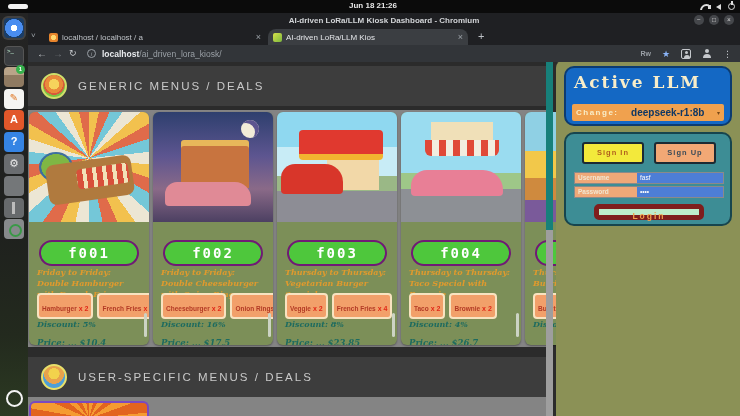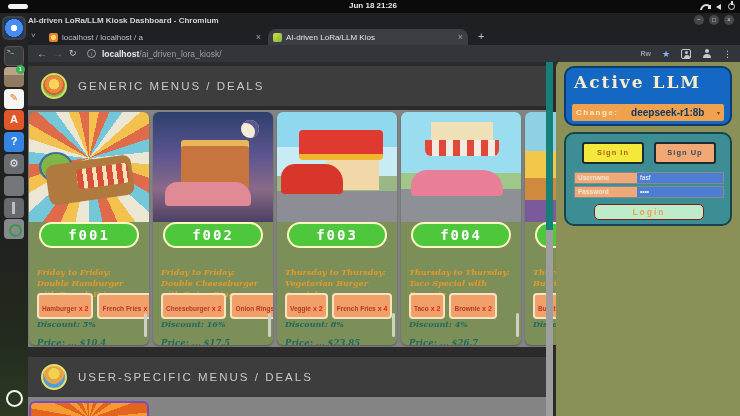--- a/index.html
+++ b/index.html
@@ -34,21 +34,21 @@
   .ic-box{top:163px;background:#8a8d90;opacity:.8;}
   .ic-usb{top:185px;background:#74777a;opacity:.85;}
   .ic-usb::before{content:"";position:absolute;left:8px;top:4px;width:3px;height:12px;background:#d8d8d8;}
   .ic-soft{top:206px;background:#9a9da0;opacity:.85;}
   .ic-soft::before{content:"";position:absolute;left:5px;top:5px;width:9px;height:9px;border:2px solid #3fae4f;border-radius:50%;}
   .ic-ubuntu{top:375px;background:transparent;}
   .ic-ubuntu::before{content:"";position:absolute;left:2px;top:2px;width:13px;height:13px;border:2.5px solid #f4f4f4;border-radius:50%;}
 
   
   .titlebar{position:absolute;left:28px;top:13px;width:712px;height:14px;background:#1f2023;z-index:50;}
-  .wtitle{position:absolute;left:0;right:0;top:3px;color:#d2d4d7;font-size:8px;font-weight:bold;}
+  .wtitle{position:absolute;left:0;right:0;top:3px;text-align:center;color:#d2d4d7;font-size:8px;font-weight:bold;}
   .wctrls{position:absolute;right:6px;top:2px;display:flex;gap:5px;}
   .wc{width:10px;height:10px;border-radius:50%;background:#45474b;color:#d8d8d8;font-size:6.5px;line-height:10px;text-align:center;}
 
   .tabstrip{position:absolute;left:28px;top:27px;width:712px;height:18px;background:#1f2023;z-index:50;}
   .tabsearch{position:absolute;left:3px;top:4px;color:#9aa0a6;font-size:8px;}
   .tab{position:absolute;top:2px;height:16px;display:flex;align-items:center;padding:0 5px;overflow:hidden;}
   .tab1{left:16px;width:222px;}
   .tab2{left:240px;width:200px;background:#3b3e42;border-radius:8px 8px 0 0;}
   .fav{width:9px;height:9px;border-radius:2px;margin-right:4px;flex:0 0 auto;}
   .fav1{background:radial-gradient(circle at 50% 50%,#ffd76e 0 40%,#e8852c 45% 100%);}
@@ -101,21 +101,21 @@
   .art2 .car{position:absolute;left:12px;top:70px;width:86px;height:24px;background:#e08a96;border-radius:12px 16px 4px 4px;}
   .art3{background:linear-gradient(180deg,#8fd8f0 0 32%,#c8ecf6 32% 58%,#9ab886 58% 72%,#8d8d95 72% 100%);}
   .art3 .canopy{position:absolute;left:22px;top:18px;width:84px;height:30px;background:#e0392f;border-bottom:6px solid #f2b530;border-radius:4px;}
   .art3 .kiosk{position:absolute;left:50px;top:48px;width:52px;height:30px;background:#f2d8a8;}
   .art3 .car{position:absolute;left:4px;top:52px;width:62px;height:30px;background:#d8362a;border-radius:14px 18px 4px 4px;}
   .art4{background:linear-gradient(180deg,#9adcf0 0 55%,#9ec788 55% 70%,#8d9095 70% 100%);}
   .art4 .awning{position:absolute;left:24px;top:28px;width:74px;height:16px;background:repeating-linear-gradient(90deg,#e04838 0 7px,#f2ece0 7px 14px);border-radius:0 0 6px 6px;}
   .art4 .shop{position:absolute;left:30px;top:10px;width:62px;height:20px;background:#f0e0b8;}
   .art4 .car{position:absolute;left:10px;top:58px;width:92px;height:26px;background:#e87f96;border-radius:16px 20px 4px 4px;}
   .art5{background:linear-gradient(180deg,#8fd0e4 0 35%,#f2c84a 35% 60%,#cf8a3e 60% 80%,#7a5a9a 80% 100%);}
-  .pill{position:absolute;left:10px;top:110px;width:100px;height:26px;border-radius:13px;background:#4ec73c;border:2px solid #fef9c3;color:#fff;
+  .pill{position:absolute;left:10px;top:128px;width:100px;height:26px;border-radius:13px;background:#4ec73c;border:2px solid #701a75;color:#fff;
         font-family:"DejaVu Sans Mono",monospace;font-weight:bold;font-size:14px;line-height:22px;text-align:center;letter-spacing:2px;}
   .desc{position:absolute;left:8px;top:155px;width:108px;color:#e09a2d;font-family:"DejaVu Serif",serif;font-style:italic;font-weight:bold;font-size:8px;line-height:11px;}
   .chips{position:absolute;left:8px;top:181px;display:flex;gap:4px;}
   .chip{background:#f2a06a;border:2px solid #f8e3c0;border-radius:4px;padding:2px 3px;white-space:nowrap;}
   .chip .nm{color:#b33a25;font-weight:bold;font-size:6.5px;}
   .chip .qt{color:#e02818;font-weight:bold;font-size:7px;margin-left:2px;}
   .disc{position:absolute;left:8px;top:207px;color:#1d6b5f;font-family:"DejaVu Serif",serif;font-style:italic;font-weight:bold;font-size:8px;}
   .price{position:absolute;left:8px;top:226px;width:108px;color:#1d6b5f;font-family:"DejaVu Serif",serif;font-style:italic;font-weight:bold;font-size:8.5px;white-space:nowrap;}
   .cardscroll{position:absolute;right:2px;bottom:8px;width:3px;height:24px;background:#ccd3c4;border-radius:2px;}
 
@@ -143,21 +143,21 @@
   .model{flex:1;text-align:center;color:#0e3764;font-weight:bold;font-size:10px;}
   .caret{color:#7a4a1a;font-size:6px;}
   .authbox{position:absolute;left:8px;top:72px;width:168px;height:94px;background:#3d8d95;border:2px solid #17454e;border-radius:10px;}
   .btn{position:absolute;top:8px;width:62px;height:22px;border:2px solid #1c2a33;border-radius:3px;font-size:7.5px;font-weight:bold;text-align:center;line-height:18px;letter-spacing:1px;}
   .signin{left:16px;background:#f3e93b;color:#b05f1e;}
   .signup{left:88px;background:#f2a875;color:#3a4a58;}
   .frow{position:absolute;left:8px;width:150px;height:12px;display:flex;border:1px solid #8a8a8a;}
   .frow1{top:38px;} .frow2{top:52px;}
   .flabel{width:62px;background:#efa878;color:#f2e7d2;font-size:6.5px;font-weight:bold;line-height:10px;padding-left:3px;}
   .finput{flex:1;background:#4d7ed6;color:#fff;font-size:6.5px;line-height:10px;padding-left:3px;}
-  .loginbtn{position:absolute;left:28px;top:70px;width:110px;height:16px;background:#bdeccb;border:1px solid #7f1d1d;border-radius:5px;
+  .loginbtn{position:absolute;left:28px;top:70px;width:110px;height:16px;background:#bdeccb;border:5px solid #7f1d1d;border-radius:5px;
             color:#f0a04a;font-weight:bold;font-size:8.5px;letter-spacing:2px;text-align:center;line-height:15px;}
 </style>
 </head>
 <body>
 
 <div class="screen">
 
   <div class="topbar">
     <div class="activities-pill"></div>
     <div class="clock">Jun 18 21:26</div>

